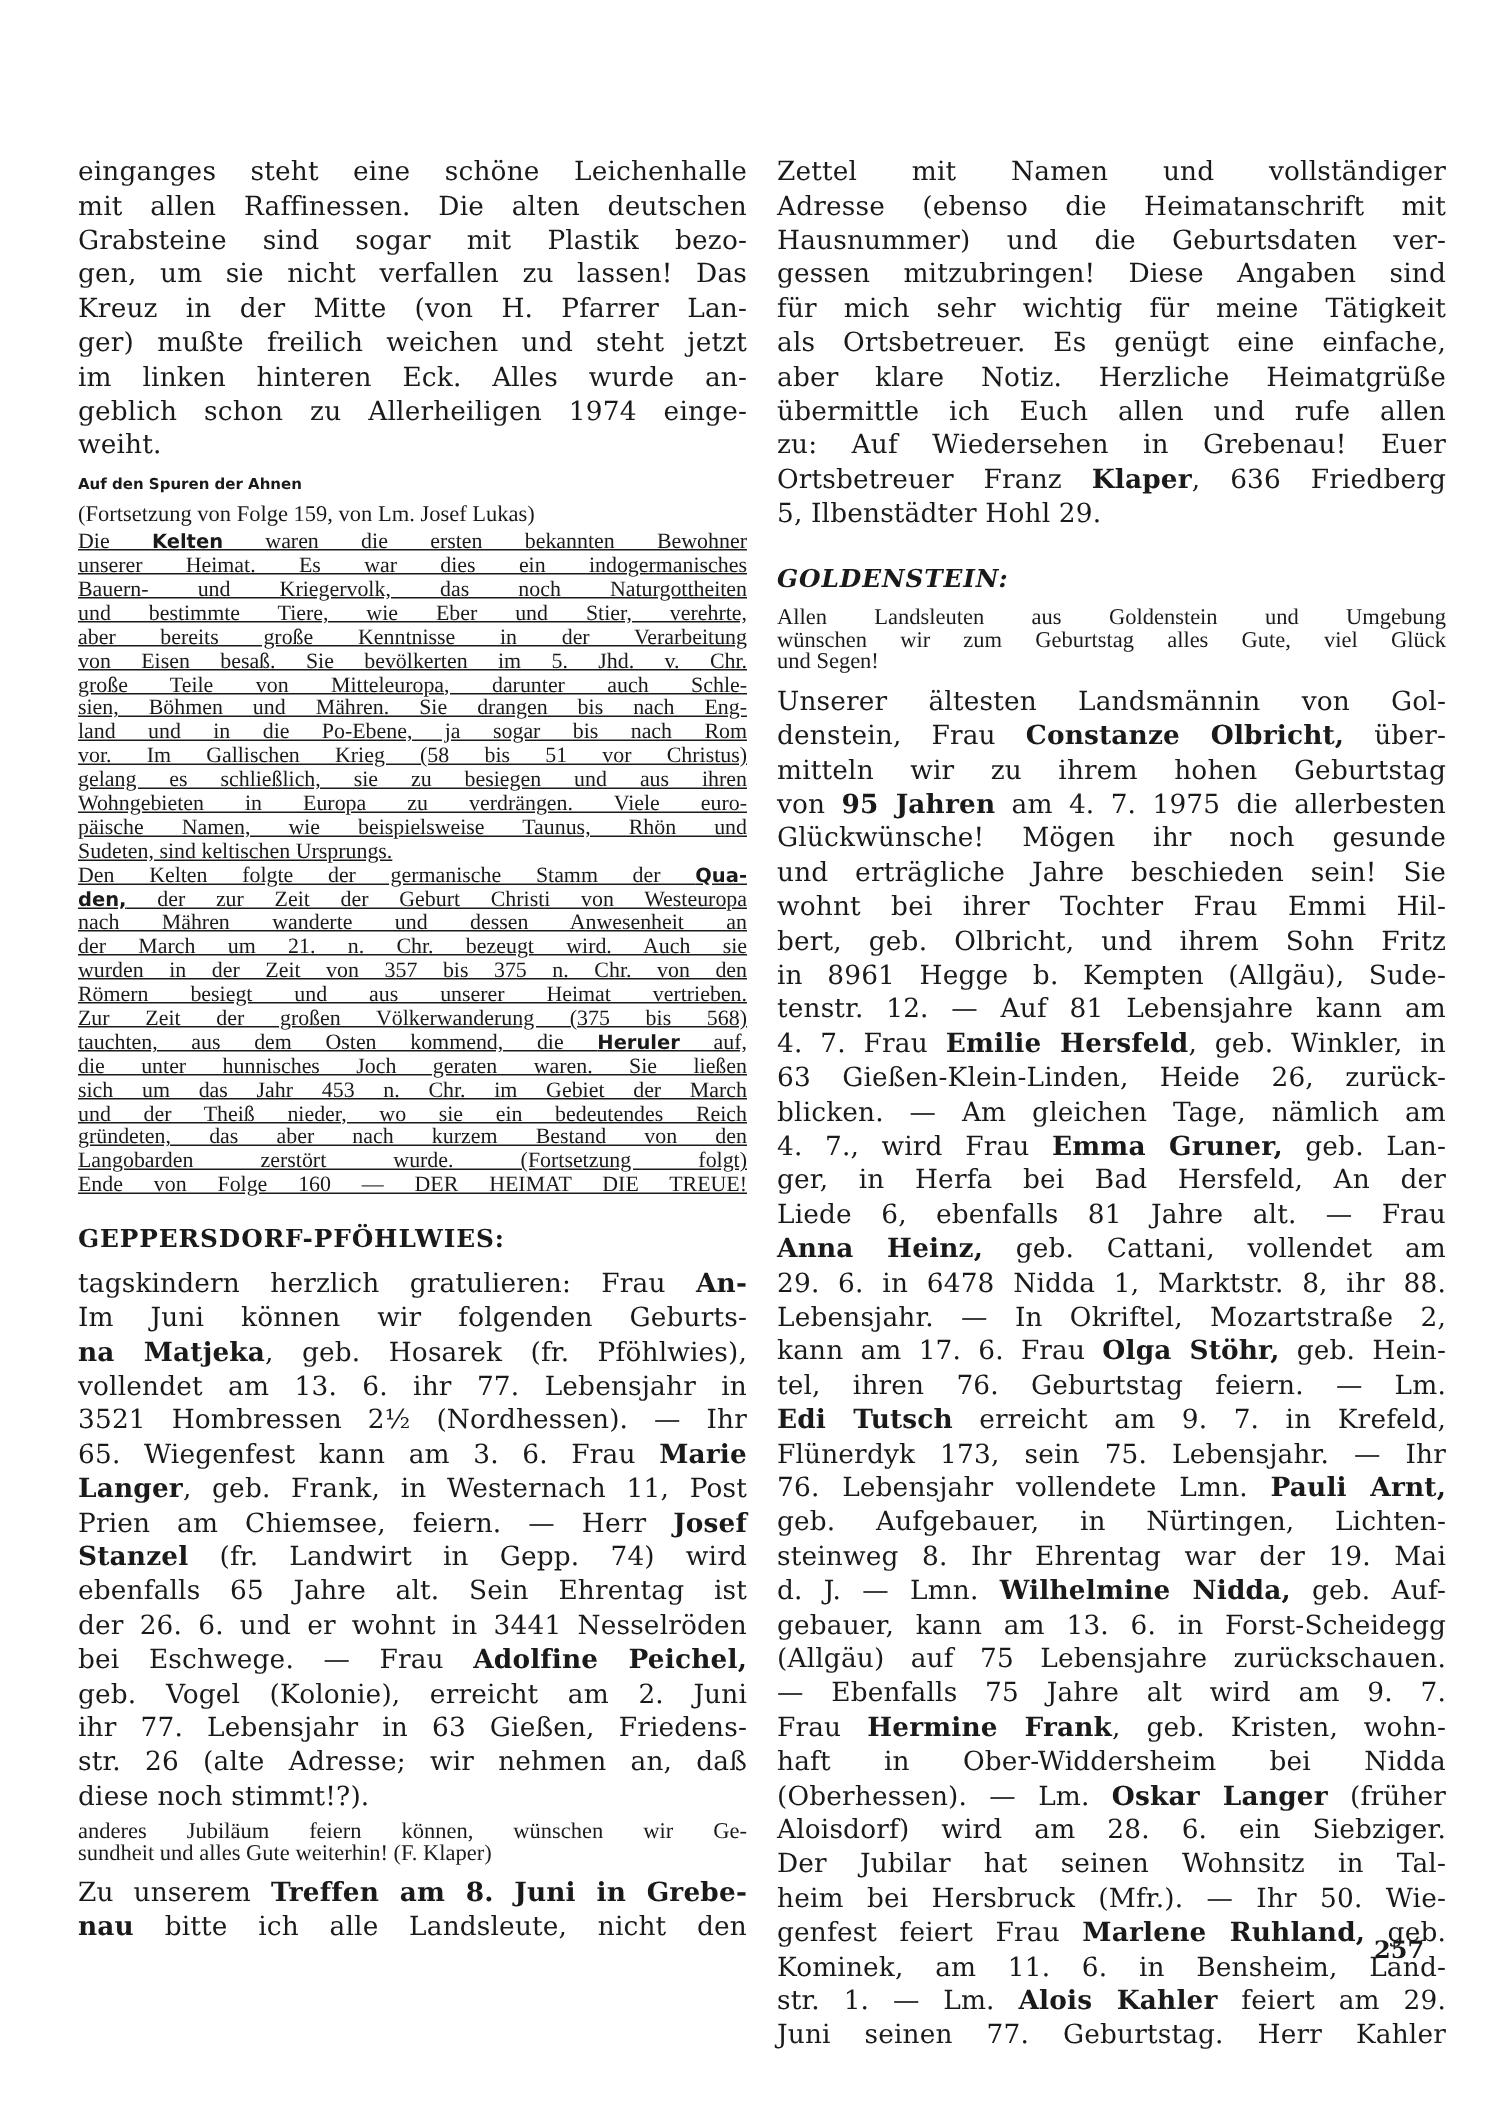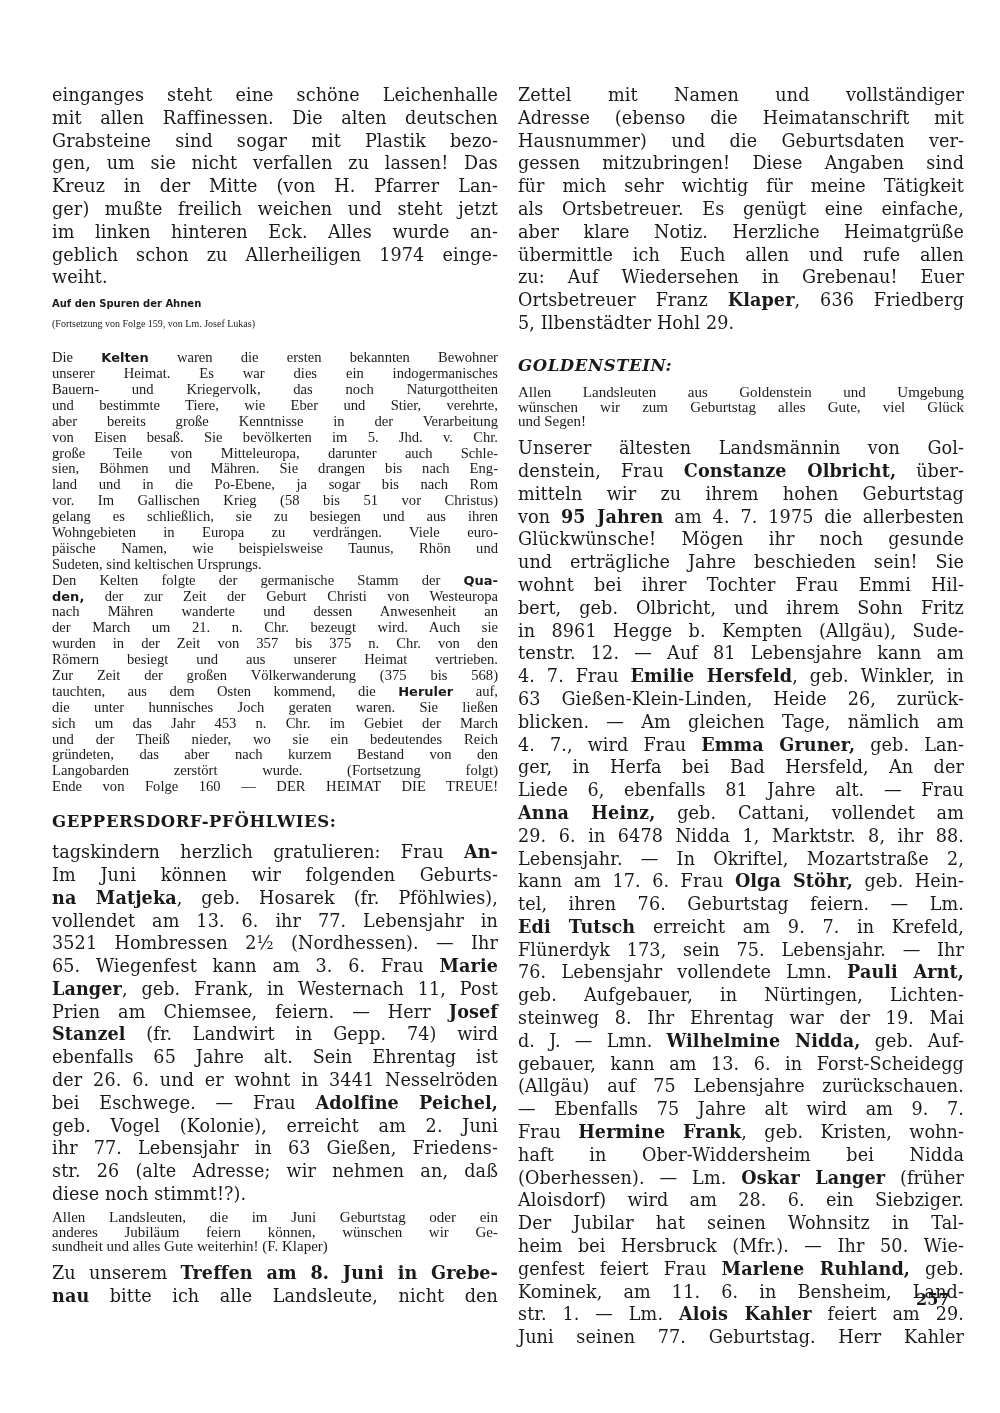--- a/index.html
+++ b/index.html
@@ -1,28 +1,28 @@
 <!DOCTYPE html>
 <html><head>
 <meta charset="utf-8">
 <style>
   html, body { margin:0; padding:0; background:#ffffff; }
   body { width:1000px; height:1413px; position:relative; overflow:hidden;
          font-family:"DejaVu Serif", serif; color:#1a1a1a; }
-  .col { position:absolute; top:84px; width:446px; }
+  .col { position:absolute; top:104px; width:446px; }
   .col.left { left:52px; }
   .col.right { left:518px; }
   .ln { display:block; text-align:justify; text-align-last:justify; white-space:nowrap;
         overflow:visible; }
   .ln.last { text-align-last:left; }
   .big .ln { font-size:17.6px; line-height:22.8px; height:22.8px; letter-spacing:0.1px; }
   .small .ln { font-family:"Liberation Serif", serif; font-size:14.6px; line-height:15.9px; height:15.9px; }
   .subhead { font-family:"DejaVu Sans", sans-serif; font-weight:bold; font-size:10px;
              line-height:16px; margin-top:7px; margin-bottom:3px; }
-  .intro { font-family:"Liberation Serif", serif; font-size:10px; line-height:17px; }
+  .intro { font-family:"Liberation Serif", serif; font-size:15px; line-height:17px; }
   .section-title { font-family:"DejaVu Serif", serif; font-weight:bold; font-size:16.5px;
                    letter-spacing:0.6px; margin:16px 0 8px 0; line-height:22px; }
   .notice .ln { font-family:"Liberation Serif", serif; font-size:15px; line-height:14.8px; height:14.8px; }
   .notice { margin:4px 0 8px 0; }
   b, .b { font-weight:bold; }
   .sans-b { font-family:"DejaVu Sans", sans-serif; font-weight:bold; font-size:13px; }
   .page-number { position:absolute; left:916px; top:1290px; font-family:"DejaVu Serif", serif;
                  font-weight:bold; font-size:16px; }
 </style>
 </head>
@@ -36,21 +36,21 @@
       <span class="ln">gen, um sie nicht verfallen zu lassen! Das</span>
       <span class="ln">Kreuz in der Mitte (von H. Pfarrer Lan-</span>
       <span class="ln">ger) mußte freilich weichen und steht jetzt</span>
       <span class="ln">im linken hinteren Eck. Alles wurde an-</span>
       <span class="ln">geblich schon zu Allerheiligen 1974 einge-</span>
       <span class="ln last">weiht.</span>
     </div>
 
   <div class="subhead">Auf den Spuren der Ahnen</div>
   <div class="intro">(Fortsetzung von Folge 159, von Lm. Josef Lukas)</div>
-  <div class="small" id="ancestors" style="margin-top:18px;">
+  <div class="small" id="ancestors" style="margin-top:2px;text-decoration:underline;">
       <span class="ln">Die <span class="sans-b">Kelten</span> waren die ersten bekannten Bewohner</span>
       <span class="ln">unserer Heimat. Es war dies ein indogermanisches</span>
       <span class="ln">Bauern- und Kriegervolk, das noch Naturgottheiten</span>
       <span class="ln">und bestimmte Tiere, wie Eber und Stier, verehrte,</span>
       <span class="ln">aber bereits große Kenntnisse in der Verarbeitung</span>
       <span class="ln">von Eisen besaß. Sie bevölkerten im 5. Jhd. v. Chr.</span>
       <span class="ln">große Teile von Mitteleuropa, darunter auch Schle-</span>
       <span class="ln">sien, Böhmen und Mähren. Sie drangen bis nach Eng-</span>
       <span class="ln">land und in die Po-Ebene, ja sogar bis nach Rom</span>
       <span class="ln">vor. Im Gallischen Krieg (58 bis 51 vor Christus)</span>
@@ -87,21 +87,20 @@
       <span class="ln"><span class="b">Stanzel</span> (fr. Landwirt in Gepp. 74) wird</span>
       <span class="ln">ebenfalls 65 Jahre alt. Sein Ehrentag ist</span>
       <span class="ln">der 26. 6. und er wohnt in 3441 Nesselröden</span>
       <span class="ln">bei Eschwege. — Frau <span class="b">Adolfine Peichel,</span></span>
       <span class="ln">geb. Vogel (Kolonie), erreicht am 2. Juni</span>
       <span class="ln">ihr 77. Lebensjahr in 63 Gießen, Friedens-</span>
       <span class="ln">str. 26 (alte Adresse; wir nehmen an, daß</span>
       <span class="ln last">diese noch stimmt!?).</span>
     </div>
   <div class="notice" id="gepp-notice">
-      <span class="ln">Allen Landsleuten, die im Juni Geburtstag oder ein</span>
       <span class="ln">anderes Jubiläum feiern können, wünschen wir Ge-</span>
       <span class="ln last">sundheit und alles Gute weiterhin! (F. Klaper)</span>
     </div>
   <div class="big" id="meeting">
       <span class="ln">Zu unserem <span class="b">Treffen am 8. Juni in Grebe-</span></span>
       <span class="ln"><span class="b">nau</span> bitte ich alle Landsleute, nicht den</span>
     </div>
 </div>
 
 <div class="col right">

